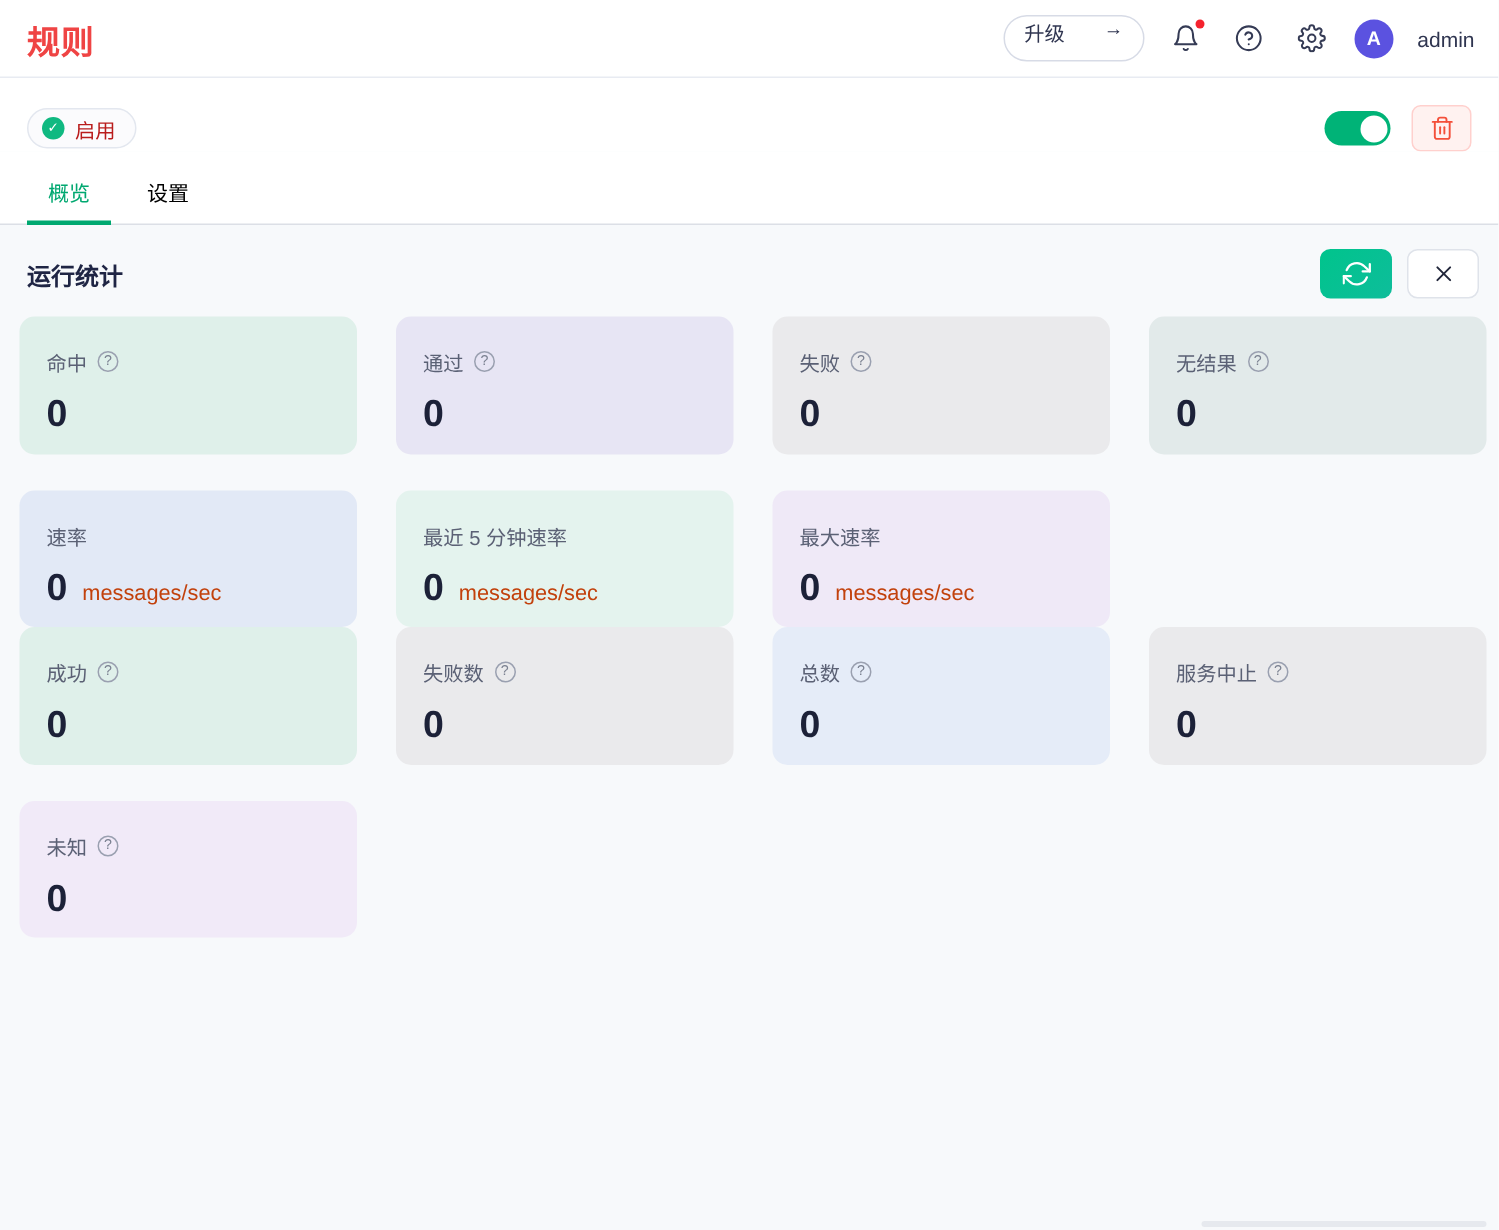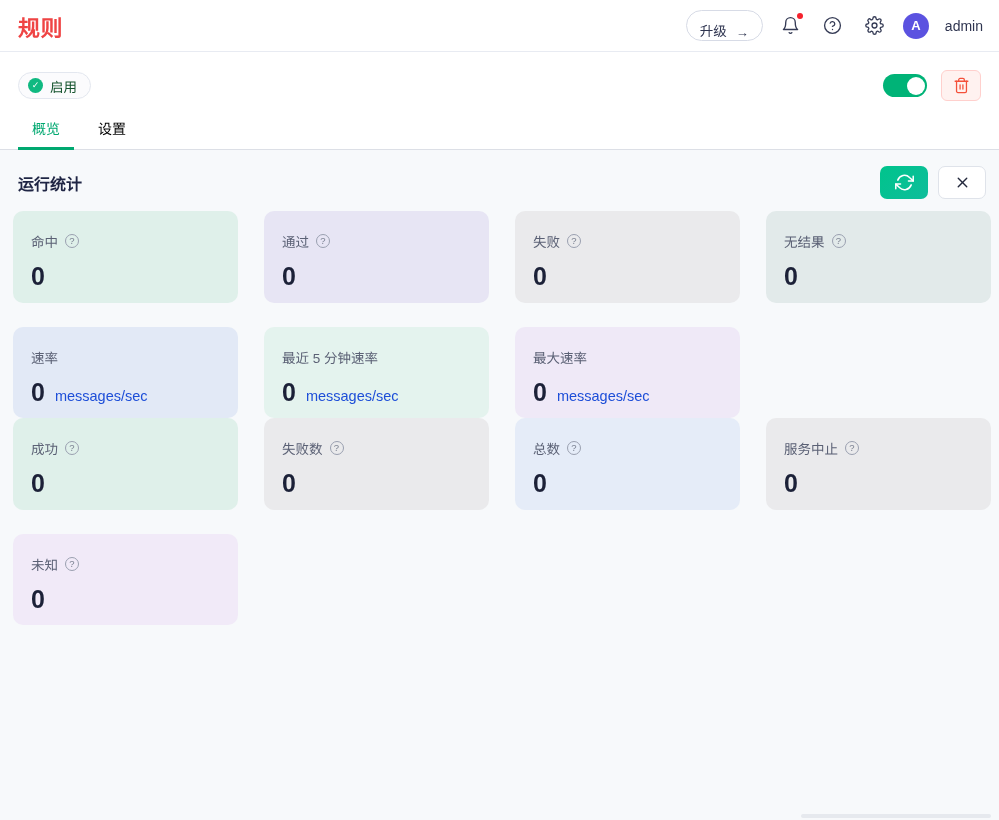--- a/index.html
+++ b/index.html
@@ -19,21 +19,21 @@
     border-bottom: 1px solid #e8ebf2;
     display: flex; align-items: center;
     padding: 0 16px 0 18px;
   }
   .page-title {
     font-size: 22px; font-weight: bold; color: #ef4444;
     letter-spacing: .5px;
   }
   .header-right { margin-left: auto; display: flex; align-items: center; gap: 14px; }
   .upgrade-btn {
-    display: flex; align-items: flex-end; gap: 9px;
+    display: flex; align-items: flex-start; gap: 26px;
     height: 31px; padding: 0 13px;
     border: 1px solid #d7dbe6; border-radius: 16px;
     background: #fff; color: #2f3550; font-size: 13.5px;
     cursor: pointer; white-space: nowrap;
   }
   .upgrade-btn .arrow { font-size: 13px; color:#2f3550; }
   .icon-btn {
     width: 28px; height: 28px;
     display: flex; align-items: center; justify-content: center;
     cursor: pointer; position: relative; color:#353b55;
@@ -62,21 +62,21 @@
     height: 27px; padding: 0 13px 0 9px;
     border: 1px solid #e3e7ef; border-radius: 14px;
     background: #fbfbfd;
   }
   .status-pill .check {
     width: 15px; height: 15px; border-radius: 50%;
     background: #10b981; color: #fff;
     display: flex; align-items: center; justify-content: center;
     font-size: 9px; line-height: 1;
   }
-  .status-pill .label { font-size: 13.5px; color: #14532d; }
+  .status-pill .label { font-size: 13.5px; color: #b91c1c; }
   .toolbar-right { margin-left: auto; display: flex; align-items: center; gap: 14px; }
   .switch {
     width: 44px; height: 23px; border-radius: 12px;
     background: #00b377; position: relative; cursor: pointer;
     border: none;
   }
   .switch .knob {
     position: absolute; top: 2.5px; right: 2.5px;
     width: 18px; height: 18px; border-radius: 50%;
     background: #fff;
@@ -154,21 +154,21 @@
     margin-bottom: 13px;
   }
   .help-icon {
     width: 14px; height: 14px; border-radius: 50%;
     border: 1px solid #9aa0b0; color: #7a8090;
     font-size: 9.5px; line-height: 12px; text-align: center;
     cursor: pointer; flex: none;
   }
   .card-value-row { display: flex; align-items: baseline; gap: 10px; }
   .card-value { font-size: 25px; font-weight: bold; color: #1c2138; line-height: 1; }
-  .card-unit { font-size: 14.5px; color: #1d4ed8; }
+  .card-unit { font-size: 14.5px; color: #c2410c; }
 
   
   .bg-mint   { background: #dff0ea; }
   .bg-lav    { background: #e7e5f4; }
   .bg-grey   { background: #eaeaec; }
   .bg-slate  { background: #e2eaea; }
   .bg-blue   { background: #e2e9f6; }
   .bg-mint2  { background: #e4f3ee; }
   .bg-lav2   { background: #efe9f7; }
   .bg-blue2  { background: #e5ecf8; }

